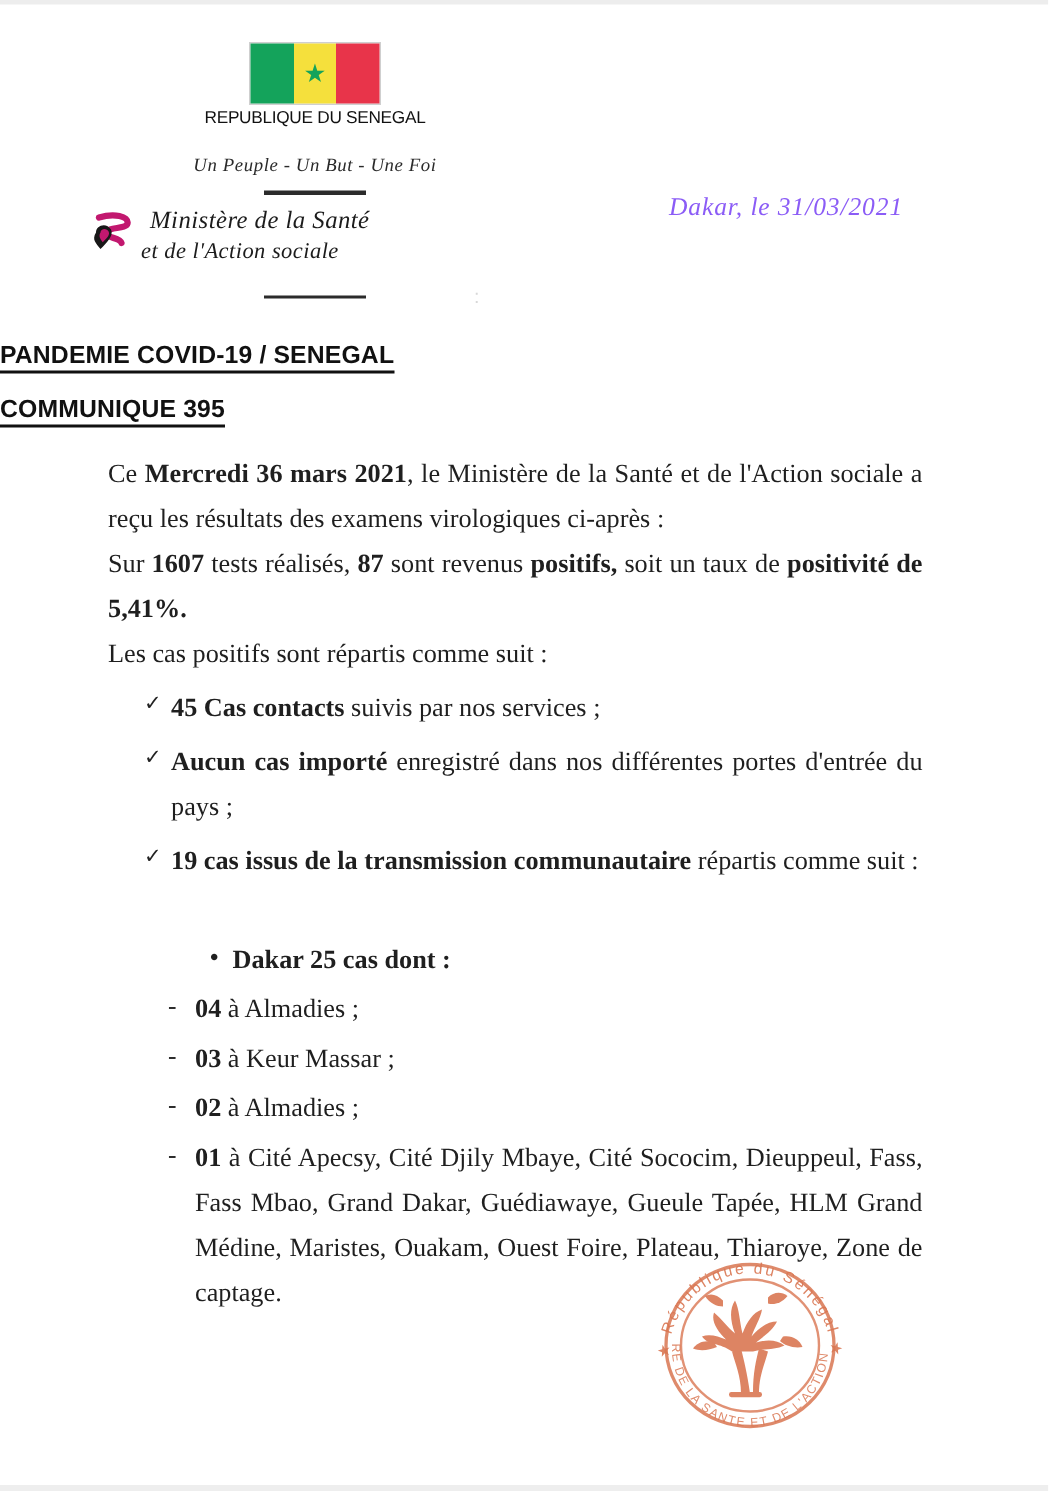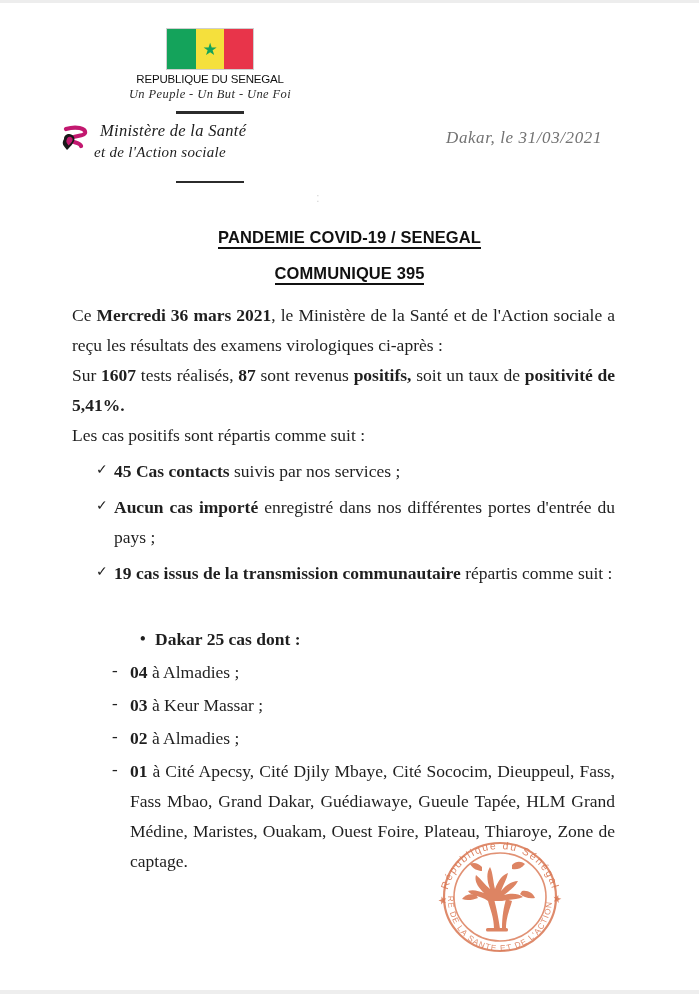--- a/index.html
+++ b/index.html
@@ -63,21 +63,21 @@
   }
   .rep-name {
     margin-top: 3px;
     font-family: "Liberation Sans", "DejaVu Sans", sans-serif;
     font-weight: normal;
     font-size: 11.5px;
     letter-spacing: -0.2px;
     color: #111;
   }
   .rep-motto {
-    margin-top: 2px;
+    margin-top: 18px;
     font-family: "Liberation Serif", "DejaVu Serif", serif;
     font-style: italic;
     font-size: 12.5px;
     color: #2a2a2a;
     letter-spacing: 0.4px;
   }
   .rule {
     width: 68px;
     height: 2.5px;
     background: #2b2b2b;
@@ -123,39 +123,38 @@
   }
 
   
   .date-line {
     position: absolute;
     left: 446px;
     top: 128px;
     font-family: "Liberation Serif", "DejaVu Serif", serif;
     font-style: italic;
     font-size: 17px;
-    color: #737373;
+    color: #8b5cf6;
     letter-spacing: 0.6px;
     white-space: nowrap;
   }
 
   
   .scan-mark {
     position: absolute;
     color: #d8d8d8;
     font-size: 13px;
     font-family: "Liberation Sans", sans-serif;
   }
 
   
   .doc-title {
     position: absolute;
     left: 0;
     width: 699px;
-    text-align: center;
     font-family: "Liberation Sans", "DejaVu Sans", sans-serif;
     font-weight: bold;
     color: #111;
   }
   .title-main {
     top: 228px;
     font-size: 16.5px;
     letter-spacing: 0.1px;
   }
   .title-sub {

